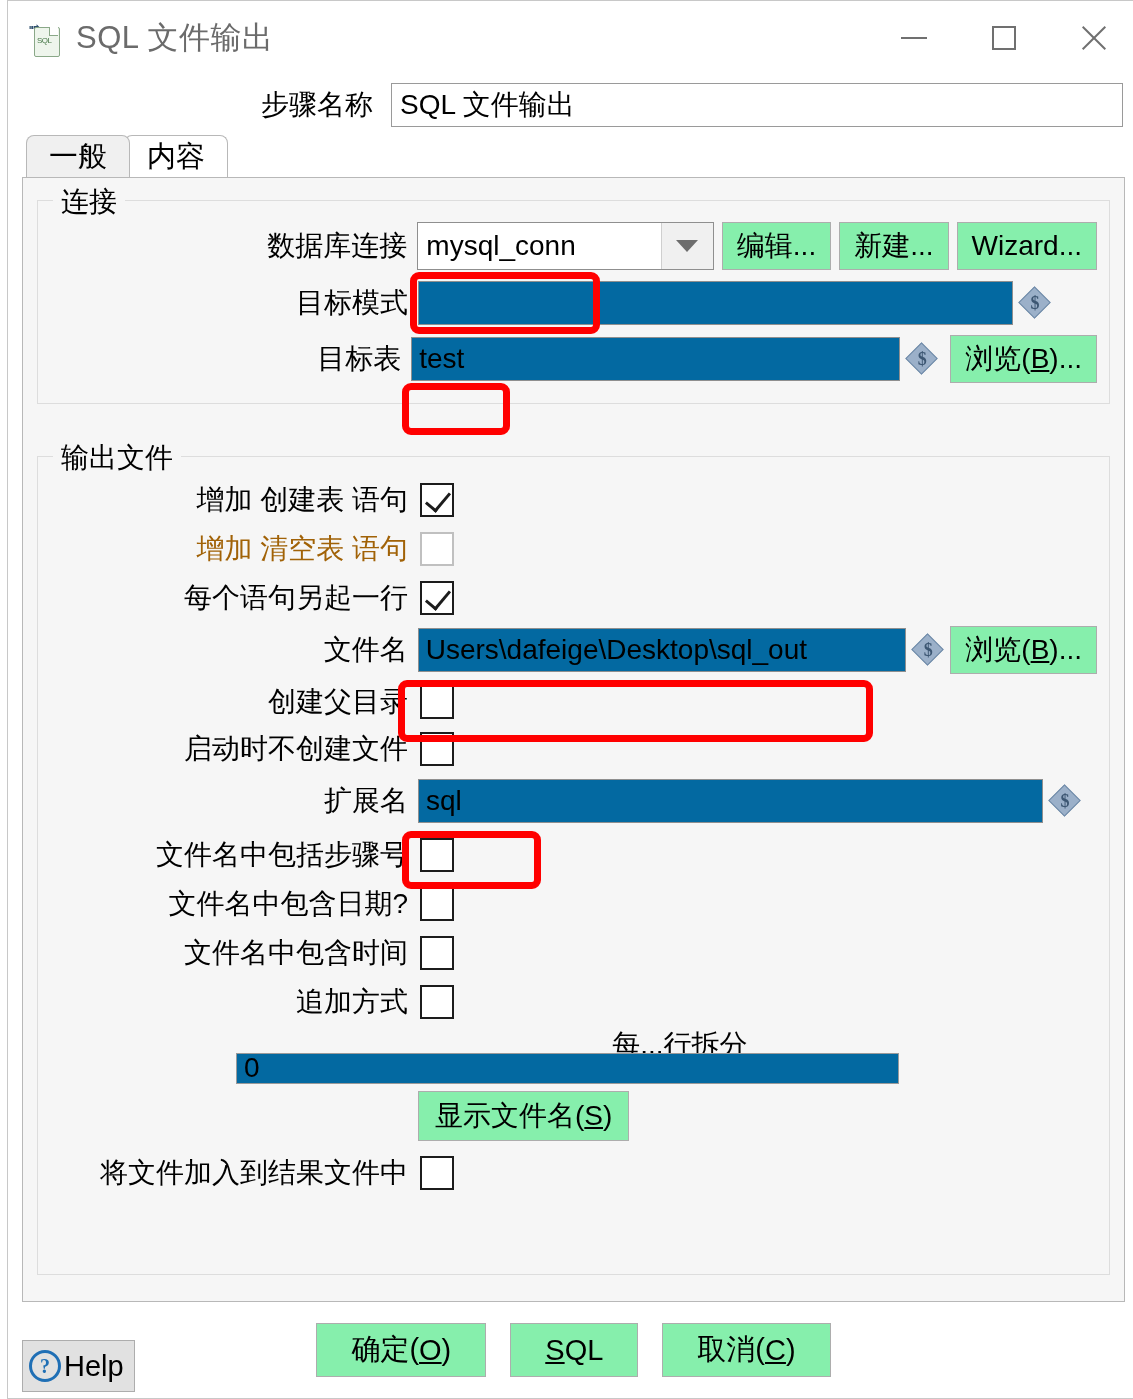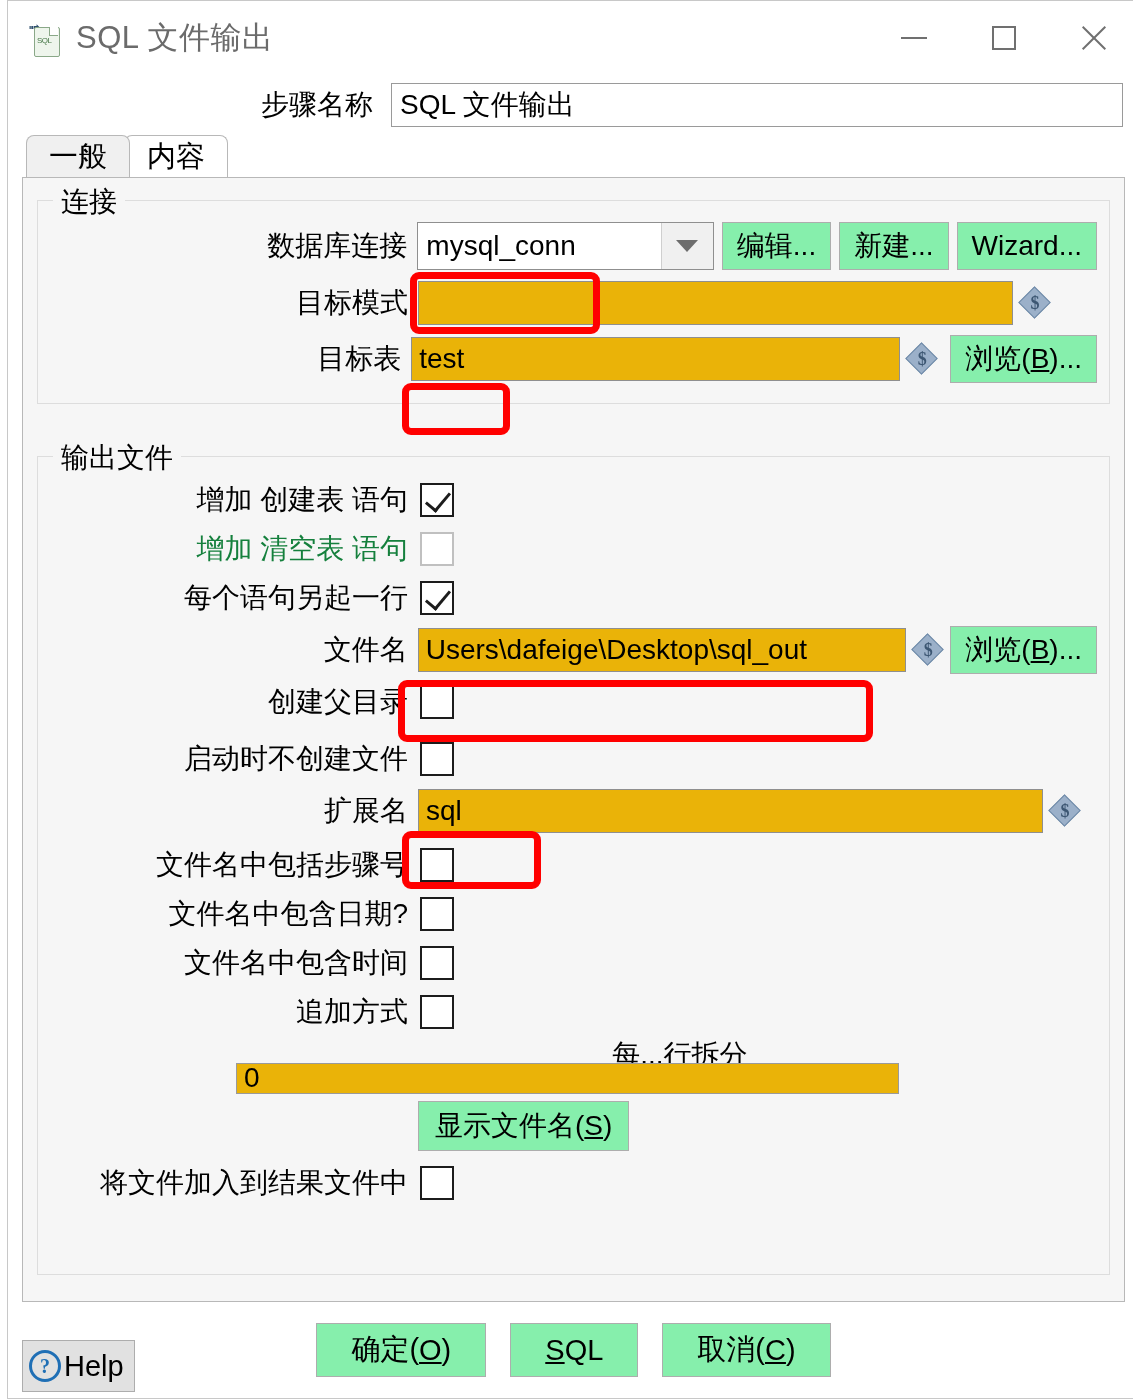--- a/index.html
+++ b/index.html
@@ -112,24 +112,24 @@
     position:absolute; left:16px; top:-17px; background:#f6f6f6;
     padding:0 8px; font-size:28px; color:#000;
   }
 
   
   .row { display:flex; align-items:center; height:54px; }
   .row .lbl {
     width:380px; text-align:right; padding-right:10px; font-size:28px;
     white-space:nowrap; overflow:hidden;
   }
-  .row .lbl.dim { color:#15803d; }
+  .row .lbl.dim { color:#a16207; }
 
   .input {
-    height:44px; border:1px solid #8f8f8f; background:#eab308;
+    height:44px; border:1px solid #8f8f8f; background:#0369a1;
     display:flex; align-items:center; padding-left:7px; font-size:28px;
     overflow:hidden; white-space:nowrap;
   }
   .combo {
     height:48px; border:1px solid #8f8f8f; background:#ffffff;
     display:flex; align-items:center; font-size:28px; position:relative;
   }
   .combo .val { padding-left:8px; flex:1 1 auto; white-space:nowrap; overflow:hidden; }
   .combo .arrow-btn {
     width:52px; height:100%; background:#f0f0f0; border-left:1px solid #cfcfcf;
@@ -298,21 +298,21 @@
               <span class="s">$</span>
             </div>
           <div class="btn" style="">浏览(<u>B</u>)...</div>
         </div>
 
         <div class="row" style="height:47px;">
           <div class="lbl">创建父目录</div>
           <div class="cb"></div>
         </div>
 
-        <div class="row" style="height:47px;margin-top:10px;">
+        <div class="row" style="height:47px;">
           <div class="lbl">启动时不创建文件</div>
           <div class="cb"></div>
         </div>
 
         <div class="row" style="height:58px;">
           <div class="lbl">扩展名</div>
           <div class="input" style="width:625px;">sql</div>
           <div class="varicon">
               <span class="d"></span>
               <span class="s">$</span>

